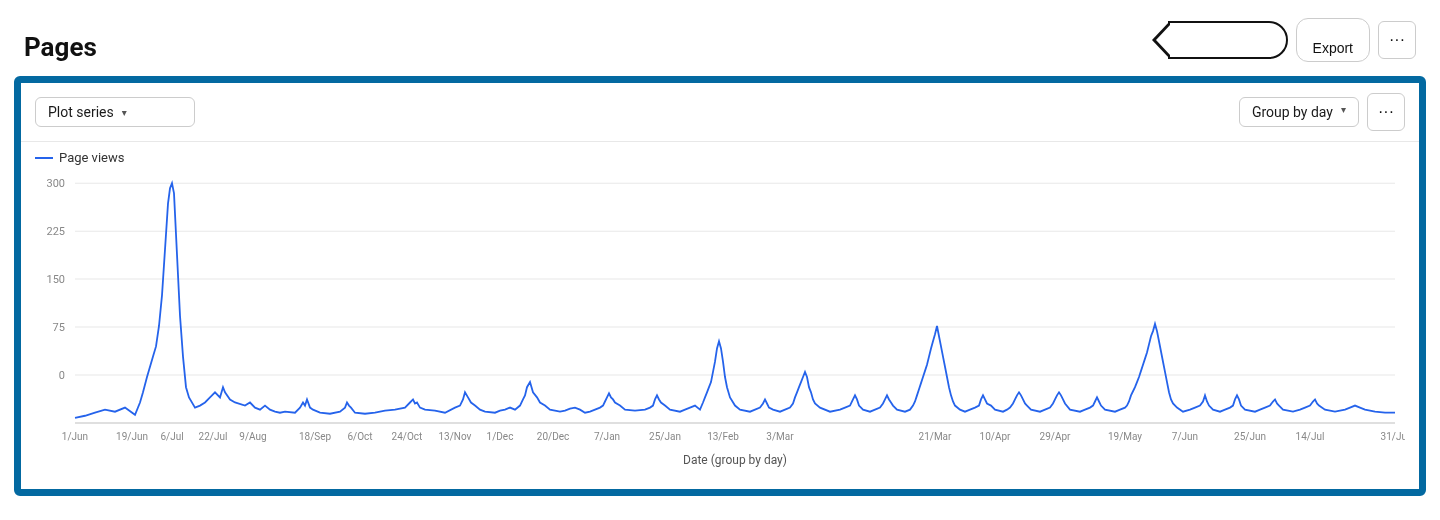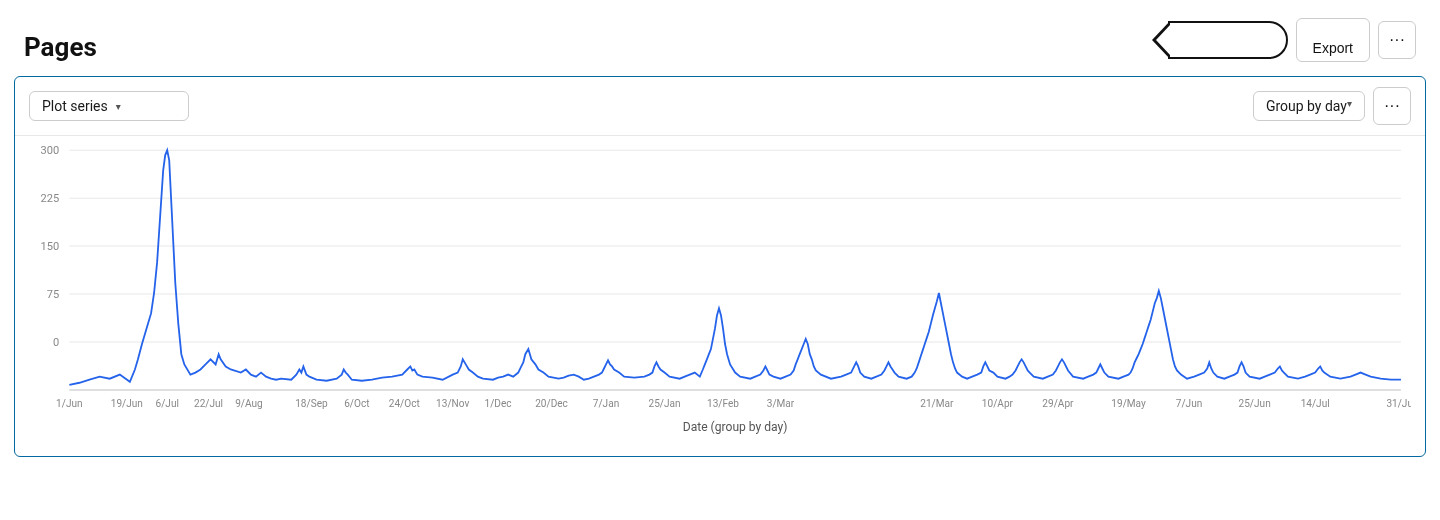--- a/index.html
+++ b/index.html
@@ -62,41 +62,41 @@
       width: 0;
       height: 0;
       border-top: 16px solid transparent;
       border-bottom: 16px solid transparent;
       border-right: 15px solid #fff;
     }
     .export-btn {
       border: 1px solid #ccc;
       background: #fff;
       padding: 21px 16px;
-      border-radius: 6px;
+      border-radius: 12px;
       cursor: pointer;
       font-size: 14px;
       color: #111;
       height: 36px;
     }
     .more-btn {
       border: 1px solid #ccc;
       background: #fff;
       padding: 7px 10px;
       border-radius: 6px;
       cursor: pointer;
       font-size: 16px;
       color: #111;
       height: 38px;
       display: flex;
       align-items: center;
     }
     .chart-container {
       margin: 0 14px;
-      border: 1px solid #0369a1;
+      border: 7px solid #0369a1;
       border-radius: 6px;
       background: #fff;
     }
     .chart-toolbar {
       display: flex;
       align-items: center;
       justify-content: space-between;
       padding: 10px 14px;
       border-bottom: 1px solid #e8e8e8;
     }
@@ -112,20 +112,21 @@
       background: #fff;
       min-width: 160px;
     }
     .toolbar-right {
       display: flex;
       align-items: center;
       gap: 8px;
     }
     .group-by-select {
       display: flex;
+      gap: 8px;
       border: 1px solid #ccc;
       border-radius: 6px;
       padding: 6px 12px;
       cursor: pointer;
       font-size: 14px;
       background: #fff;
       margin-left: 37px;
     }
     .chart-legend {
       display: flex;
@@ -179,20 +180,24 @@
       <div class="group-by-select">
         <span>Group by day</span>
         <span class="chevron">▾</span>
       </div>
       <button class="more-btn">
         <span>···</span>
       </button>
     </div>
   </div>
 
+  <div class="chart-legend">
+    <span class="legend-line"></span>
+    <span>Page views</span>
+  </div>
 
   <div class="chart-area">
     <svg class="chart-svg" viewBox="0 0 1370 300" preserveAspectRatio="none">
 
       <line x1="40" y1="10" x2="1360" y2="10" stroke="#e8e8e8" stroke-width="1"></line>
       <line x1="40" y1="57" x2="1360" y2="57" stroke="#e8e8e8" stroke-width="1"></line>
       <line x1="40" y1="104" x2="1360" y2="104" stroke="#e8e8e8" stroke-width="1"></line>
       <line x1="40" y1="151" x2="1360" y2="151" stroke="#e8e8e8" stroke-width="1"></line>
       <line x1="40" y1="198" x2="1360" y2="198" stroke="#e8e8e8" stroke-width="1"></line>
       <line x1="40" y1="245" x2="1360" y2="245" stroke="#e8e8e8" stroke-width="1"></line>

